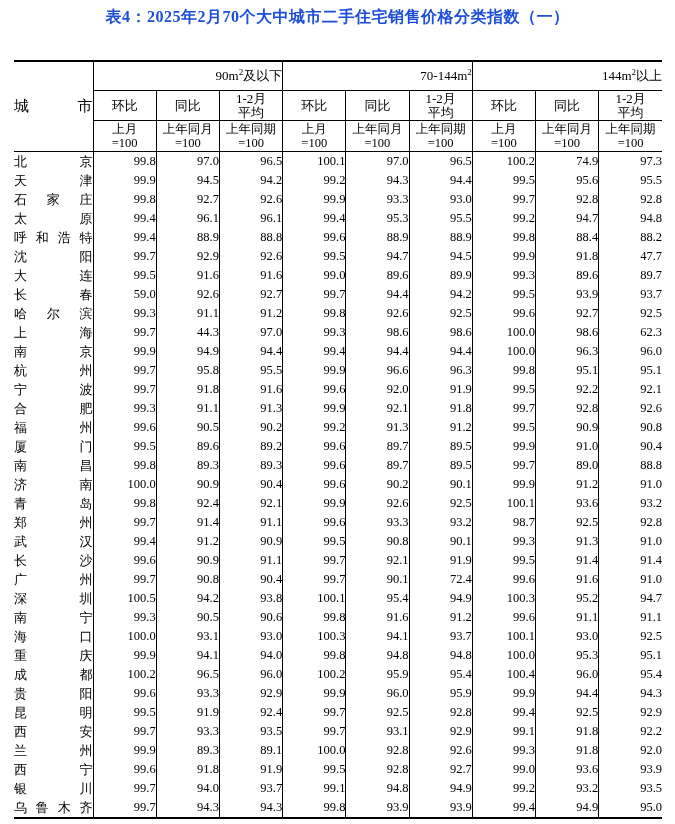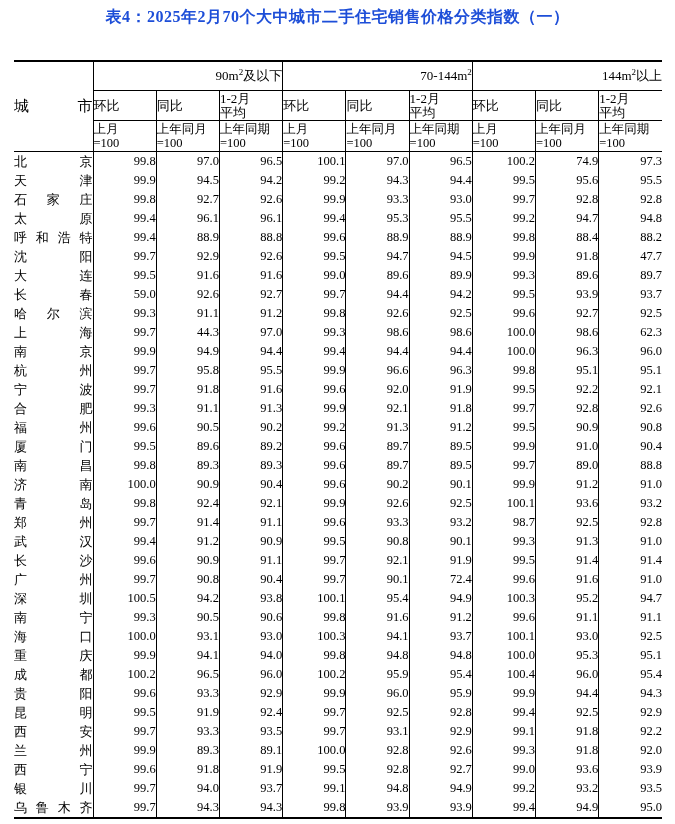--- a/index.html
+++ b/index.html
@@ -60,31 +60,31 @@
   }
   .group-cell .sup {
     font-size: 9px;
     vertical-align: super;
     line-height: 0;
   }
   .metric-cell {
     height: 29px;
     border-left: 1px solid #000;
     border-bottom: 1px solid #000;
-    text-align: left;
+    text-align: center;
     vertical-align: middle;
     font-size: 13px;
     line-height: 14px;
     white-space: pre-line;
   }
   .base-cell {
     height: 30px;
     border-left: 1px solid #000;
     border-bottom: 1px solid #000;
-    text-align: left;
+    text-align: center;
     vertical-align: middle;
     font-size: 12.5px;
     line-height: 14px;
     white-space: pre-line;
   }
   
   .idx-table tbody td {
     height: 19px;
     line-height: 19px;
     font-size: 12.5px;

